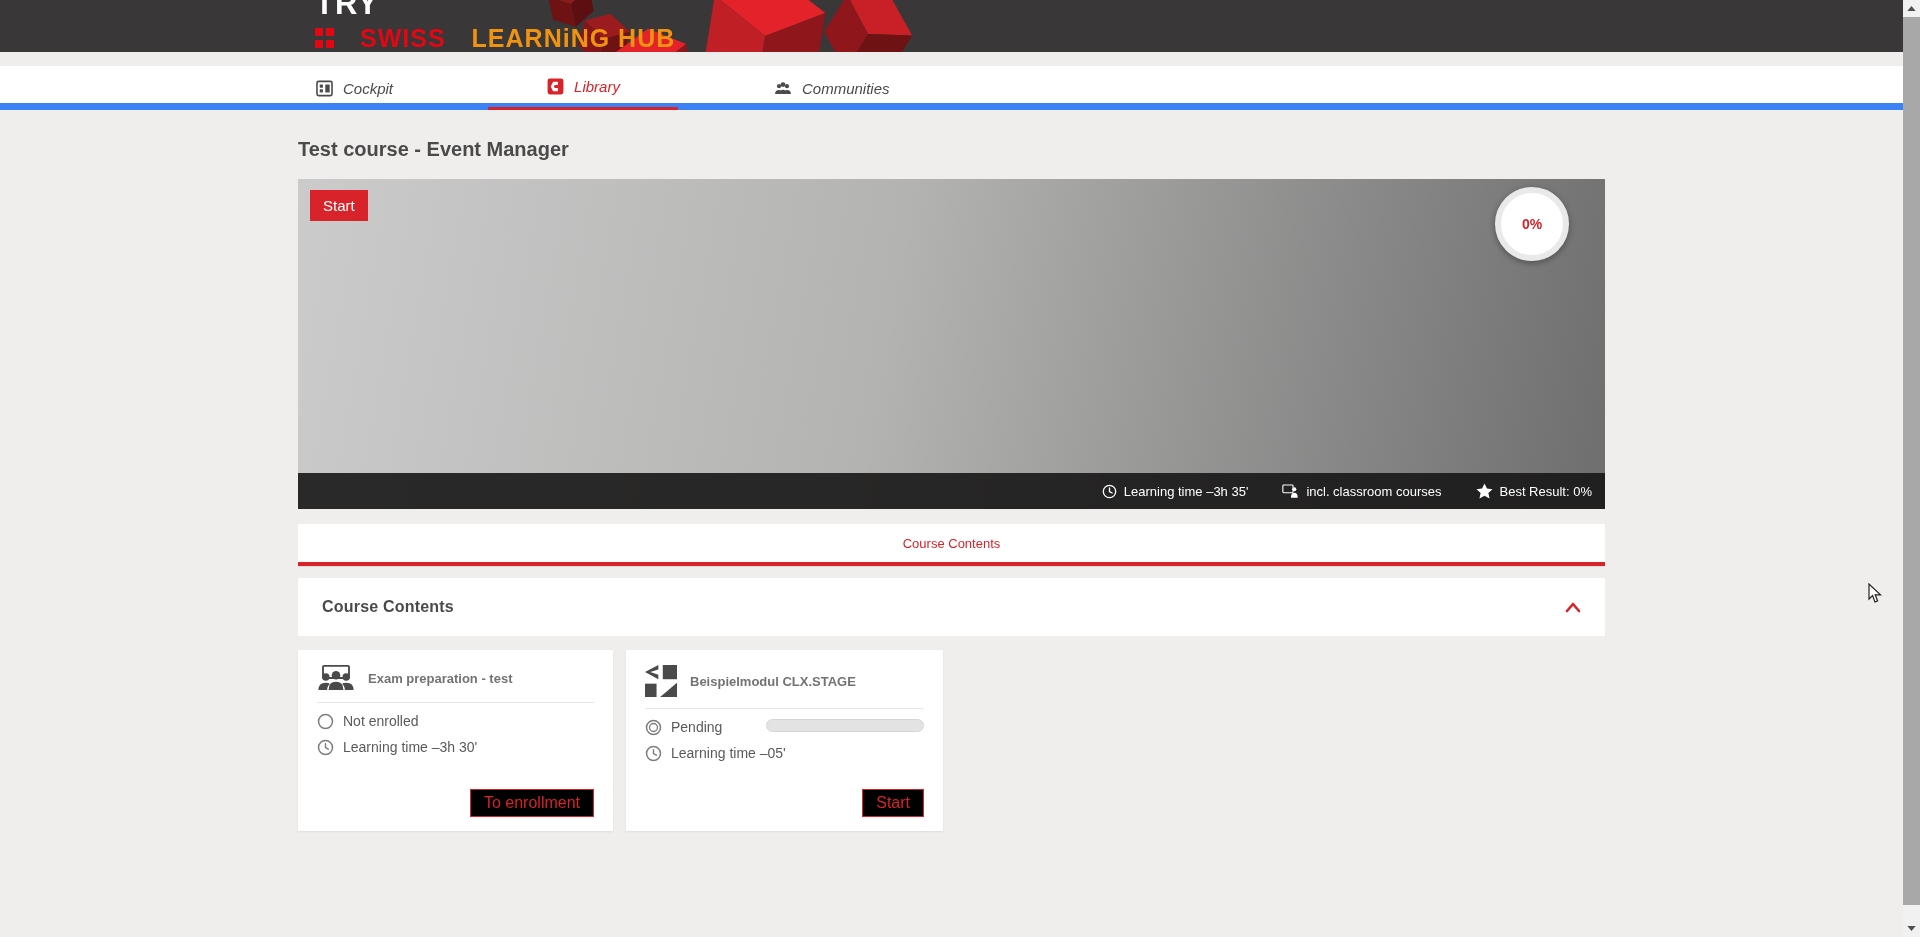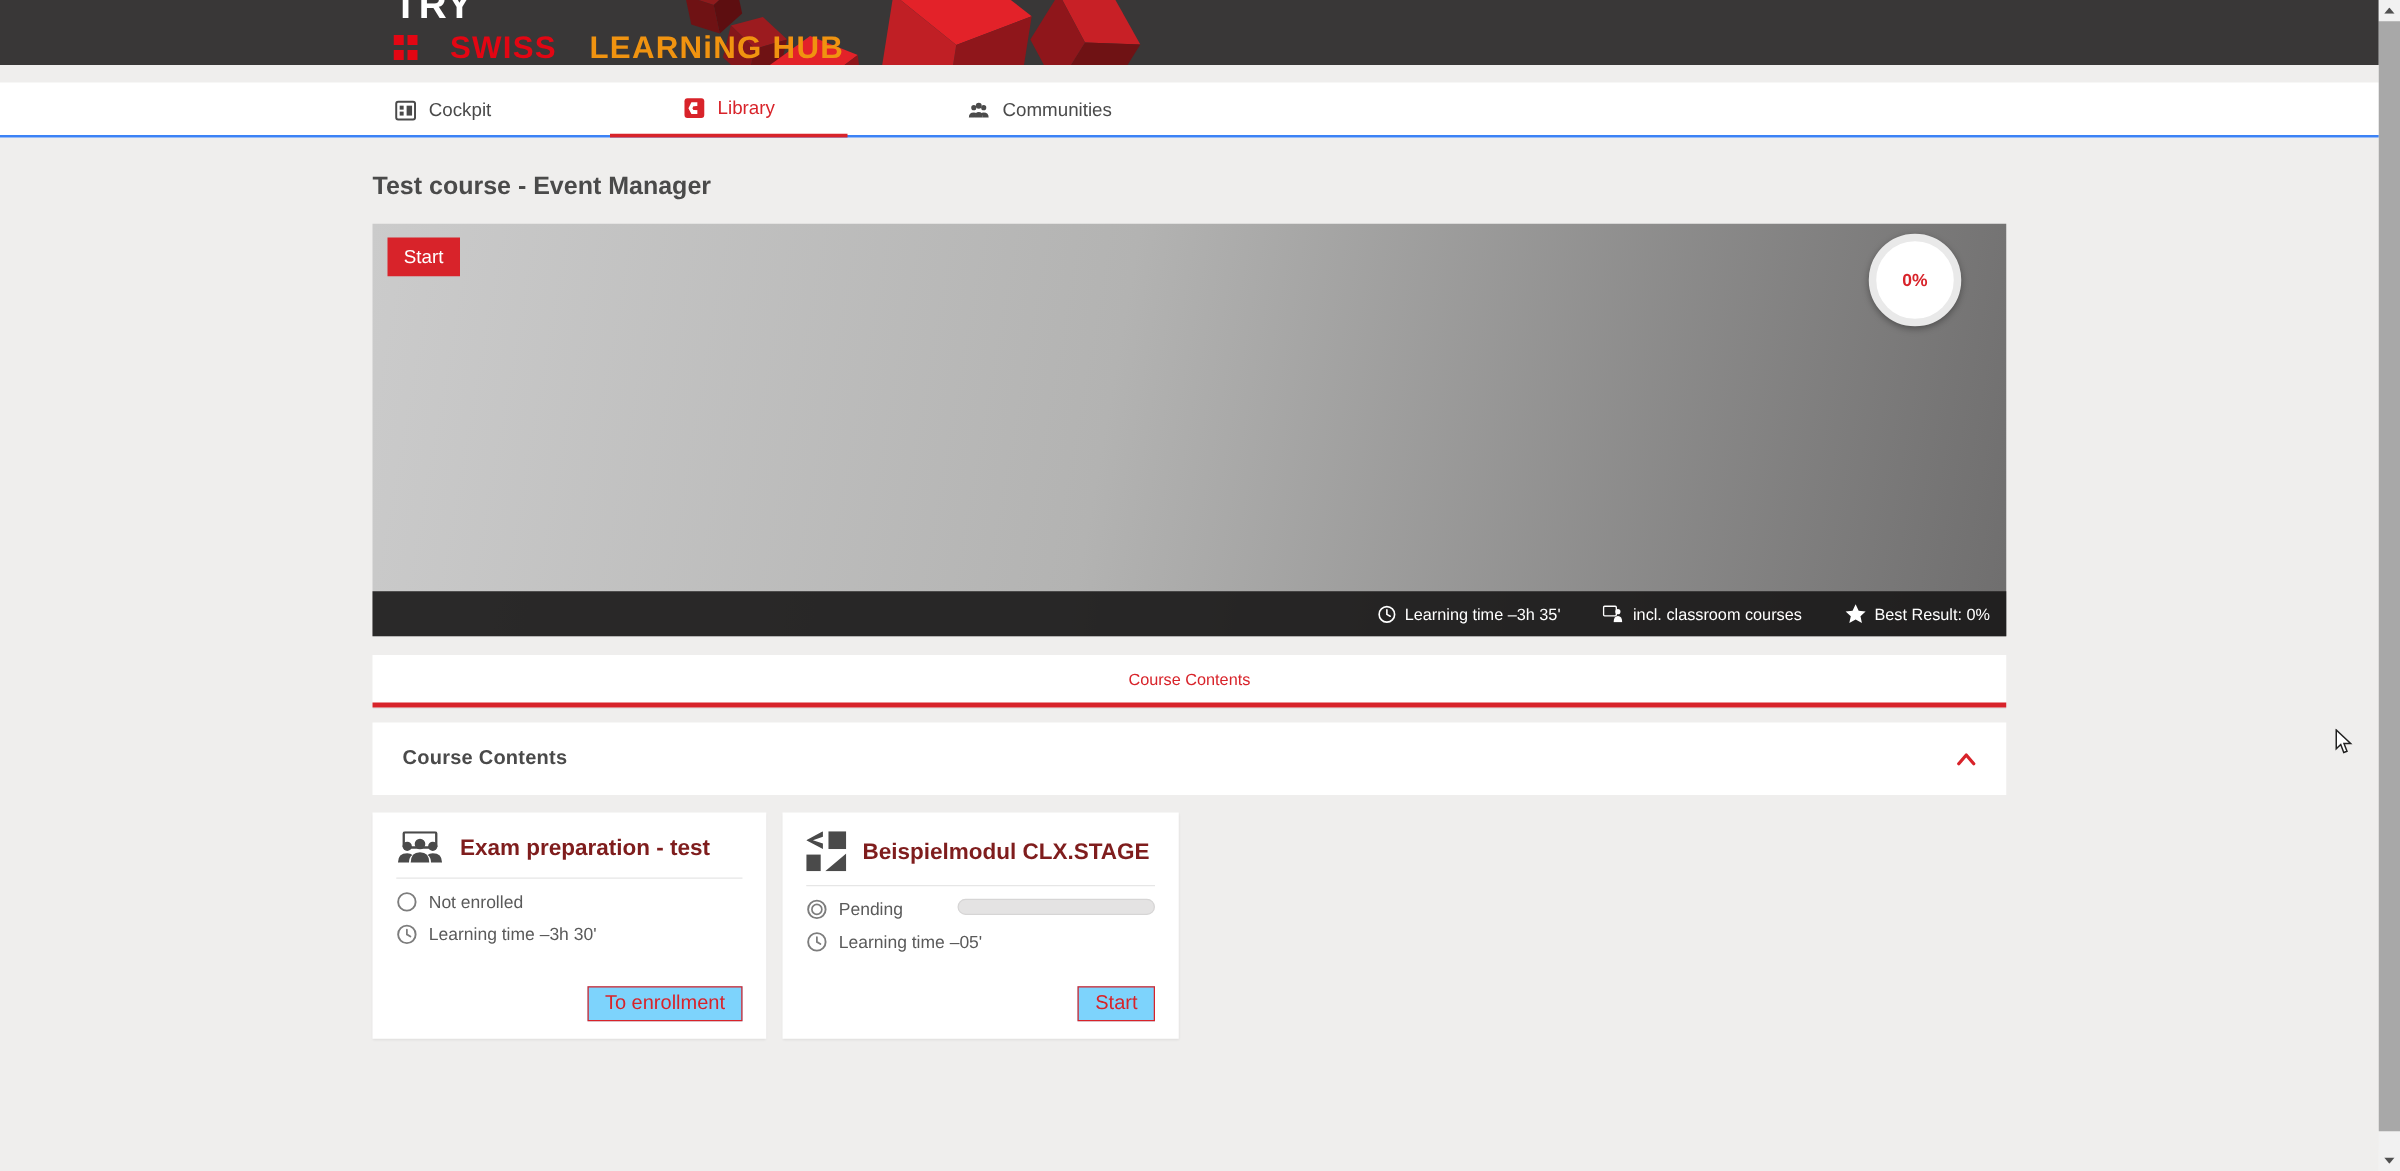--- a/index.html
+++ b/index.html
@@ -14,21 +14,21 @@
   .try-big { color:#fff; font-weight:bold; font-size:31px; letter-spacing:1px; }
   .try-ver { color:#fff; font-size:11px; margin-top:4px; }
   .logo-row { display:flex; align-items:center; gap:26px; margin-top:2px; }
   .sq-grid { display:grid; grid-template-columns:8px 8px; grid-template-rows:8px 8px; gap:3px; }
   .sq-grid i { background:#e30613; display:block; }
   .sq-grid i:nth-child(2), .sq-grid i:nth-child(1) { transform:translateY(-1px); }
   .brand-red { color:#e30613; font-size:25px; font-weight:bold; letter-spacing:1px; }
   .brand-orange { color:#f09310; font-size:25px; font-weight:bold; letter-spacing:1px; }
 
   
-  .main-nav { position:absolute; left:0; top:66px; width:1920px; height:44px; background:#ffffff; border-bottom:2px solid #3b82f6; }
+  .main-nav { position:absolute; left:0; top:66px; width:1920px; height:44px; background:#ffffff; border-bottom:7px solid #3b82f6;font-style:italic; }
   .nav-item { position:absolute; top:0; height:44px; display:flex; align-items:center; gap:9px; font-size:15px; color:#4a4a4a; cursor:pointer; }
   .nav-item svg { flex:0 0 auto; }
   .nav-cockpit { left:315px; }
   .nav-library { left:488px; width:190px; justify-content:center; color:#d8232a; border-bottom:3px solid #d8232a; }
   .nav-communities { left:773px; }
 
   
   .page-title { position:absolute; left:298px; top:138px; font-size:20px; font-weight:bold; color:#4a4a4a; }
 
   .hero { position:absolute; left:298px; top:179px; width:1307px; height:330px;
@@ -54,26 +54,26 @@
                   display:flex; align-items:center; justify-content:space-between; padding:0 24px; }
   .section-head > span { font-size:16px; font-weight:bold; color:#4a4a4a; letter-spacing:.2px; }
   .collapse-btn { cursor:pointer; display:flex; align-items:center; }
 
   
   .card { position:absolute; top:650px; height:181px; background:#fff; box-shadow:0 1px 2px rgba(0,0,0,.07);
           padding:15px 19px 14px 19px; display:flex; flex-direction:column; }
   .card-1 { left:298px; width:315px; }
   .card-2 { left:626px; width:317px; }
   .card-head { display:flex; align-items:center; gap:13px; }
-  .card-title { font-size:18px; font-weight:bold; color:#7f1d1d; }
+  .card-title { font-size:13px; font-weight:bold; color:#737373; }
   .card-divider { border:none; border-top:1px solid #e6e6e6; margin:11px 0 10px 0; }
   .card-row { display:flex; align-items:flex-start; gap:9px; font-size:14px; color:#5a5a5a; margin-bottom:9px; }
   .pbar { width:158px; height:13px; margin-left:auto; border-radius:7px; background:#e4e3e3; border:1px solid #d6d5d5; }
   .card-foot { margin-top:auto; display:flex; justify-content:flex-end; }
-  .ghost-btn { background:#7dd3fc; border:1px solid #d8232a; color:#d8232a; font-family:inherit;
+  .ghost-btn { background:#000000; border:1px solid #d8232a; color:#d8232a; font-family:inherit;
                font-size:16px; padding:4px 13px; cursor:pointer; }
 
   
   .scrollbar { position:absolute; right:0; top:0; width:17px; height:937px; background:#f1f1f1; z-index:50; }
   .sb-thumb { position:absolute; left:0; top:17px; width:17px; height:888px; background:#a8a8a8; }
   .sb-btn { position:absolute; left:0; width:17px; height:17px; display:flex; align-items:center; justify-content:center; background:#f1f1f1; }
   .sb-up { top:0; } .sb-down { bottom:0; }
 
   .cursor { position:absolute; left:1868px; top:583px; z-index:99; pointer-events:none; }
 </style>

